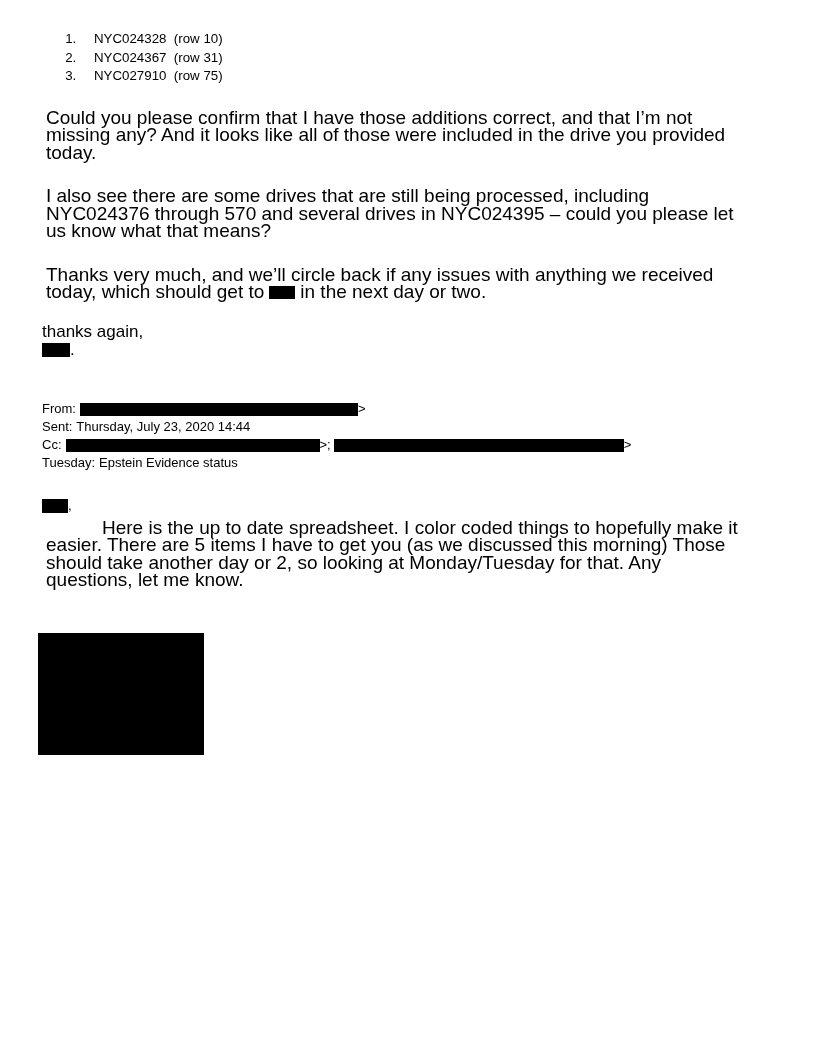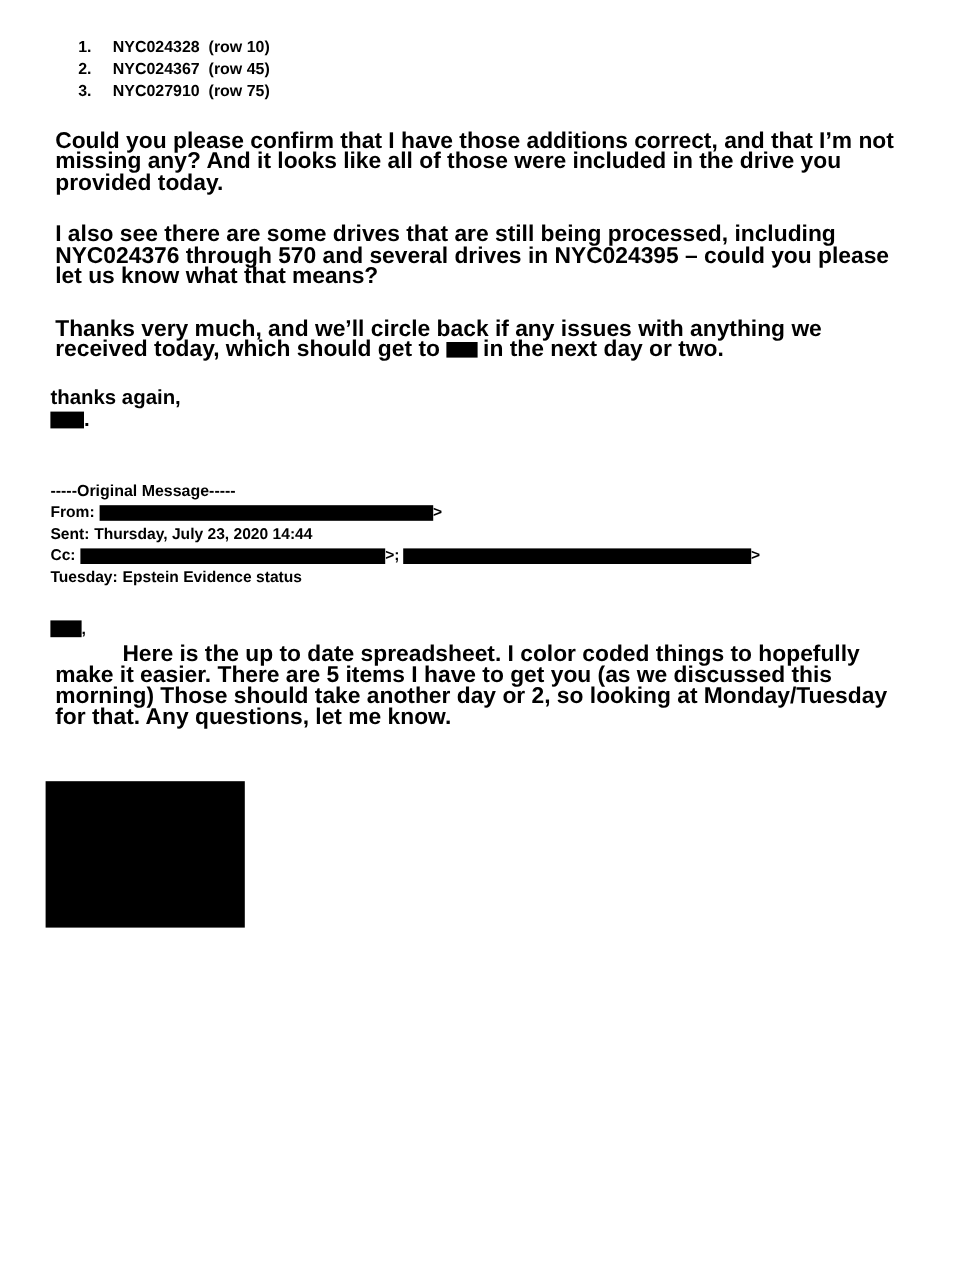--- a/index.html
+++ b/index.html
@@ -14,21 +14,20 @@
     color: #000000;
     position: relative;
     overflow: hidden;
   }
   .page {
     position: relative;
     width: 816px;
     height: 1056px;
     box-sizing: border-box;
     padding: 30px 62px 0 42px;
-    font-weight: bold;
   }
   .numbered-list {
     margin: 0;
     padding: 0 0 0 38px;
     list-style: decimal;
     font-size: 13.3px;
     line-height: 18px;
   }
   .numbered-list li {
     padding-left: 14px;
@@ -87,21 +86,21 @@
     margin: 0;
   }
 </style>
 </head>
 <body>
 
 <div class="page">
 
   <ol class="numbered-list">
     <li><span class="li-text">NYC024328  (row 10)</span></li>
-    <li><span class="li-text">NYC024367  (row 45)</span></li>
+    <li><span class="li-text">NYC024367  (row 31)</span></li>
     <li><span class="li-text">NYC027910  (row 75)</span></li>
   </ol>
 
   <div class="gap-lg"></div>
 
   <p class="body-para">Could you please confirm that I have those additions correct, and that I’m not missing any?  And it looks like all of those were included in the drive you provided today.</p>
 
   <div class="gap-md"></div>
 
   <p class="body-para">I also see there are some drives that are still being processed, including NYC024376 through 570 and several drives in NYC024395 – could you please let us know what that means?</p>
@@ -110,21 +109,20 @@
 
   <p class="body-para"><span>Thanks very much, and we’ll circle back if any issues with anything we received today, which should get to</span><span class="redact" style="width:26px; margin:0 5px;"></span><span>in the next day or two.</span></p>
 
   <div class="gap-md"></div>
 
   <p class="sig-line">thanks again,</p>
   <p class="sig-line"><span class="redact redact-tall" style="width:28px;"></span><span>.</span></p>
 
   <div style="height:41px;"></div>
 
-  <p class="orig-msg">-----Original Message-----</p>
 
   <p class="hdr-line"><span class="hdr-label">From:</span><span class="redact" style="width:278px; margin-left:4px;"></span><span>&gt;</span></p>
 
   <p class="hdr-line"><span class="hdr-label">Sent:</span><span style="margin-left:4px;">Thursday, July 23, 2020 14:44</span></p>
 
 
   <p class="hdr-line"><span class="hdr-label">Cc:</span><span class="redact" style="width:254px; margin-left:4px;"></span><span>&gt;;</span><span class="redact" style="width:290px; margin-left:3px;"></span><span>&gt;</span></p>
 
   <p class="hdr-line"><span class="hdr-label">Tuesday:</span><span style="margin-left:4px;">Epstein Evidence status</span></p>
 

